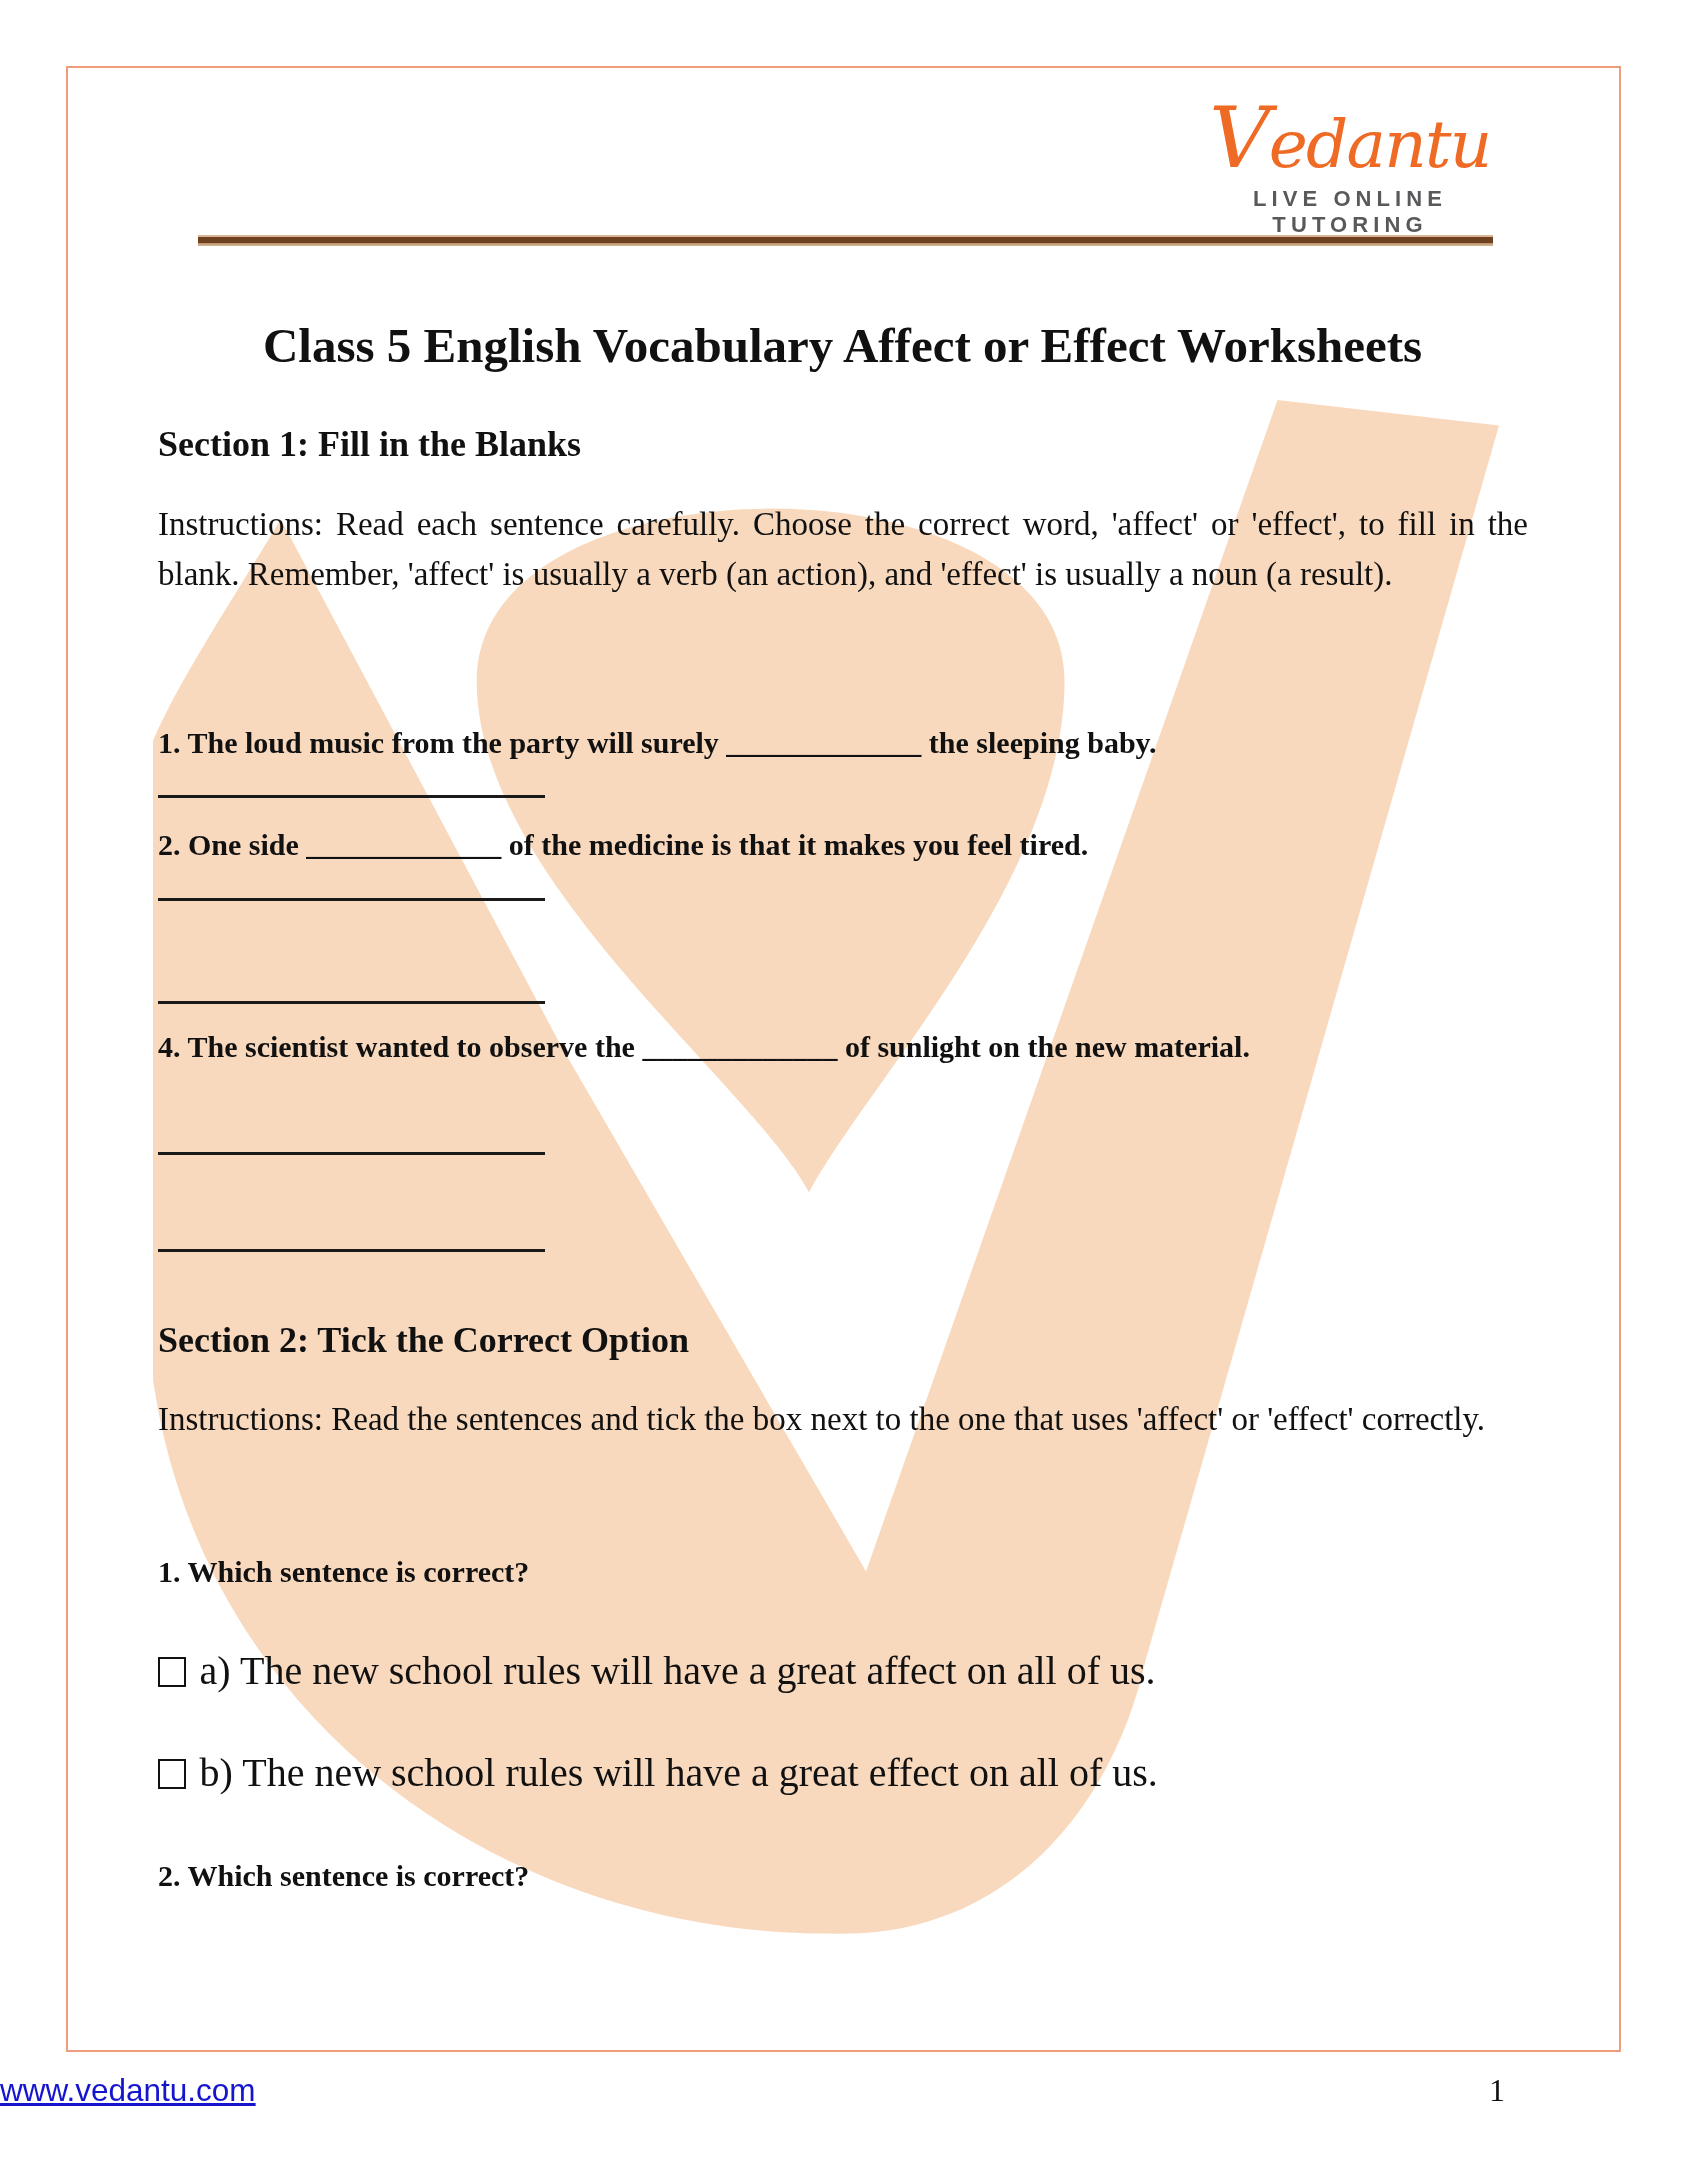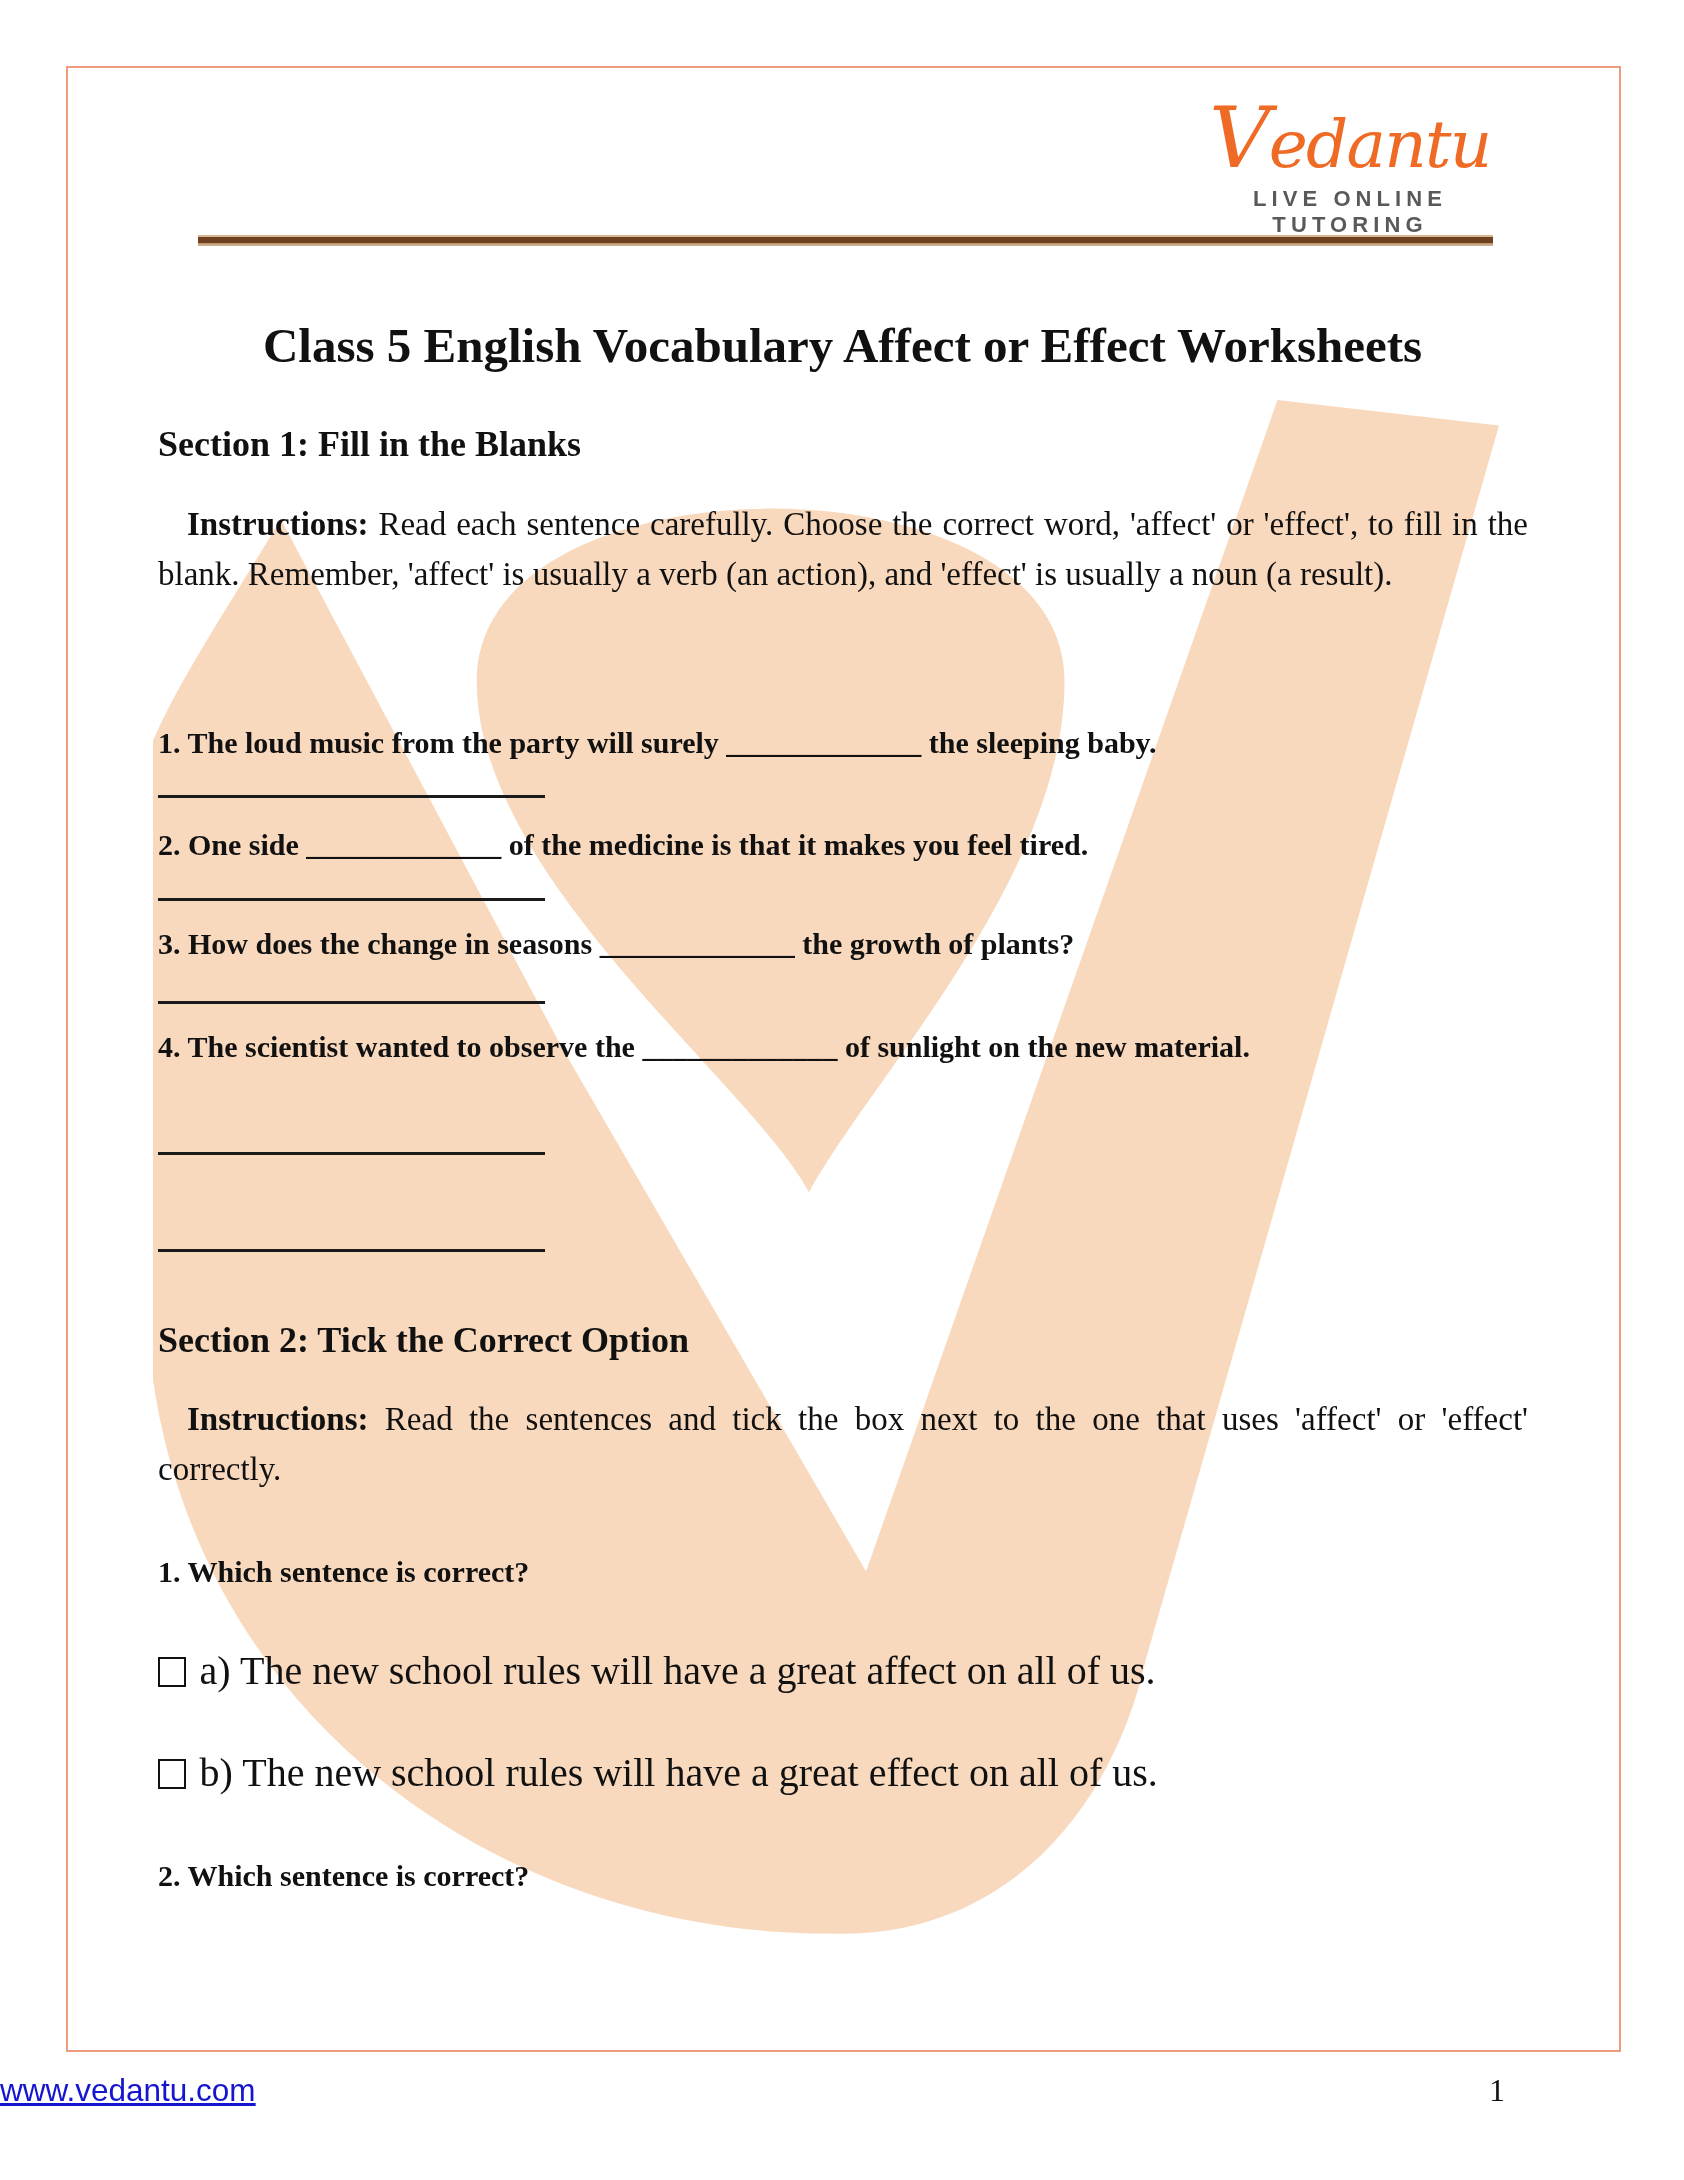--- a/index.html
+++ b/index.html
@@ -37,21 +37,21 @@
       #6f4120 20%,#6f4120 72%,
       #b98d63 72%,#d4bba0 100%);
   }
   .doc-title{
     position:absolute;left:77px;right:77px;top:317px;
     text-align:center;font-weight:bold;font-size:49px;
   }
   .abs{position:absolute;left:158px;width:1370px;}
   .sec-heading{font-weight:bold;font-size:36px;}
   .body-text{font-size:33px;line-height:50px;text-align:justify;}
-  .body-text .lead{font-weight:bold;margin-left:29px;}
+  .body-text .lead{font-weight:normal;}
   .question{font-size:30px;font-weight:bold;line-height:49px;}
   .question.justified{text-align:justify;}
   .answer-line{
     position:absolute;left:158px;width:387px;height:0;
     border-top:3.4px solid #1a1a1a;
   }
   .option-row{font-size:40px;line-height:43px;font-weight:normal;}
   .checkbox{
     display:inline-block;width:24px;height:25.6px;
     border:2.6px solid #111111;background:#ffffff;
@@ -92,21 +92,20 @@
   <div class="abs body-text" style="top:499px">
     <span class="lead">Instructions:</span><span> Read each sentence carefully. Choose the correct word, 'affect' or 'effect', to fill in the blank. Remember, 'affect' is usually a verb (an action), and 'effect' is usually a noun (a result).</span>
   </div>
 
   <div class="abs question" style="top:718px">1. The loud music from the party will surely _____________ the sleeping baby.</div>
   <div class="answer-line" style="top:795px"></div>
 
   <div class="abs question" style="top:820px">2. One side _____________ of the medicine is that it makes you feel tired.</div>
   <div class="answer-line" style="top:898px"></div>
 
-  <div class="abs question" style="top:919px">3. How does the change in seasons _____________ the growth of plants?</div>
   <div class="answer-line" style="top:1001px"></div>
 
   <div class="abs question justified" style="top:1022px">4. The scientist wanted to observe the _____________ of sunlight on the new material.</div>
   <div class="answer-line" style="top:1152px"></div>
 
   <div class="answer-line" style="top:1249px"></div>
 
   <div class="abs sec-heading" style="top:1319px">Section 2: Tick the Correct Option</div>
 
   <div class="abs body-text" style="top:1394px">

